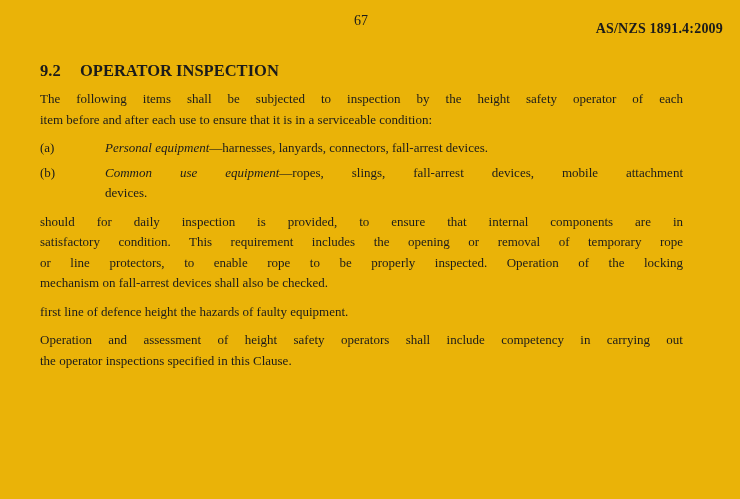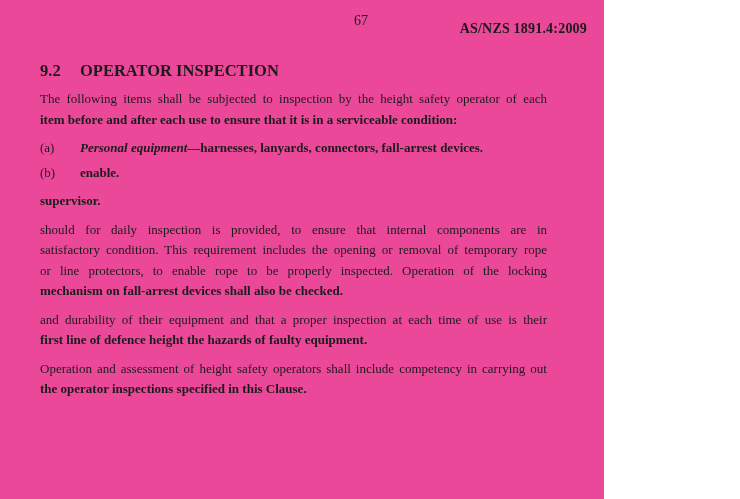--- a/index.html
+++ b/index.html
@@ -1,20 +1,20 @@
 <!DOCTYPE html>
 <html><head>
 <meta charset="utf-8">
 <style>
   html, body { margin: 0; padding: 0; background: #ffffff; }
   .page {
     position: relative;
-    width: 604px;
+    width: 740px;
     height: 499px;
-    background: #ec4899;
+    background: #eab308;
     color: #1b1b1b;
     font-family: "Liberation Serif", "DejaVu Serif", serif;
     overflow: hidden;
     box-sizing: border-box;
   }
   .running-header {
     position: relative;
     margin: 13px 17px 0 40px;
     height: 16px;
     font-size: 14px;
@@ -48,26 +48,26 @@
     font-family: Liberation Serif, serif;
   }
   .block {
     margin-top: 8px;
     font-size: 13px;
     line-height: 20.5px;
   }
   .block.li { display: flex; }
   .block.li + .block.li { margin-top: 4px; }
   .marker { flex: 0 0 40px; width: 40px; }
-  .li-body { flex: 1; min-width: 0; }
+  .li-body { flex: 1; min-width: 0; margin-left: 25px; }
   .line {
     text-align: justify;
     text-align-last: justify;
   }
-  .line.last { text-align-last: left; font-weight: bold; }
+  .line.last { text-align-last: left; }
   .it { font-style: italic; }
 </style>
 </head>
 <body>
 
 <div class="page">
 
   <div class="running-header">
     <span class="page-num">67</span>
     <span class="std-code">AS/NZS 1891.4:2009</span>
@@ -85,34 +85,33 @@
         </div>
         <div class="block li">
           <span class="marker">(a)</span>
           <div class="li-body">
             <div class="line last"><span class="it">Personal equipment</span><span>—harnesses, lanyards, connectors, fall-arrest devices.</span></div>
           </div>
         </div>
         <div class="block li">
           <span class="marker">(b)</span>
           <div class="li-body">
-            <div class="line last"><span>enable.</span></div>
+            <div class="line"><span class="it">Common use equipment</span><span>—ropes, slings, fall-arrest devices, mobile attachment</span></div>
+            <div class="line last"><span>devices.</span></div>
           </div>
         </div>
         <div class="block para">
-          <div class="line last"><span>supervisor.</span></div>
         </div>
         <div class="block para">
           <div class="line"><span>should for daily inspection is provided, to ensure that internal components are in</span></div>
           <div class="line"><span>satisfactory condition. This requirement includes the opening or removal of temporary rope</span></div>
           <div class="line"><span>or line protectors, to enable rope to be properly inspected. Operation of the locking</span></div>
           <div class="line last"><span>mechanism on fall-arrest devices shall also be checked.</span></div>
         </div>
         <div class="block para">
-          <div class="line"><span>and durability of their equipment and that a proper inspection at each time of use is their</span></div>
           <div class="line last"><span>first line of defence height the hazards of faulty equipment.</span></div>
         </div>
         <div class="block para">
           <div class="line"><span>Operation and assessment of height safety operators shall include competency in carrying out</span></div>
           <div class="line last"><span>the operator inspections specified in this Clause.</span></div>
         </div>
       </div>
   </div>
 
 </div>

